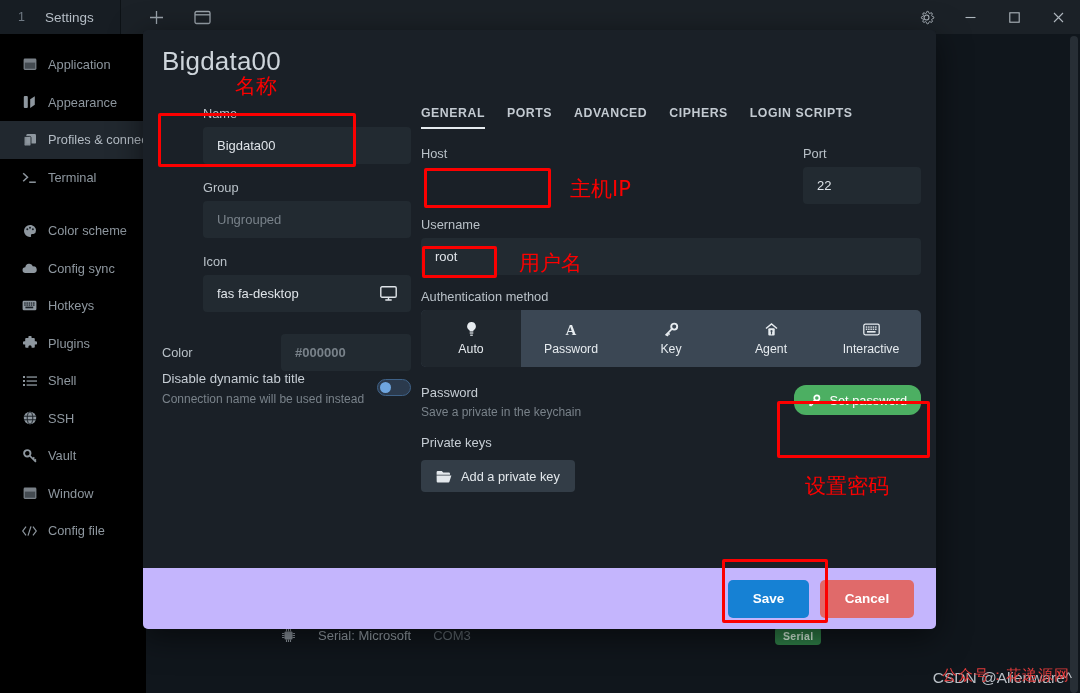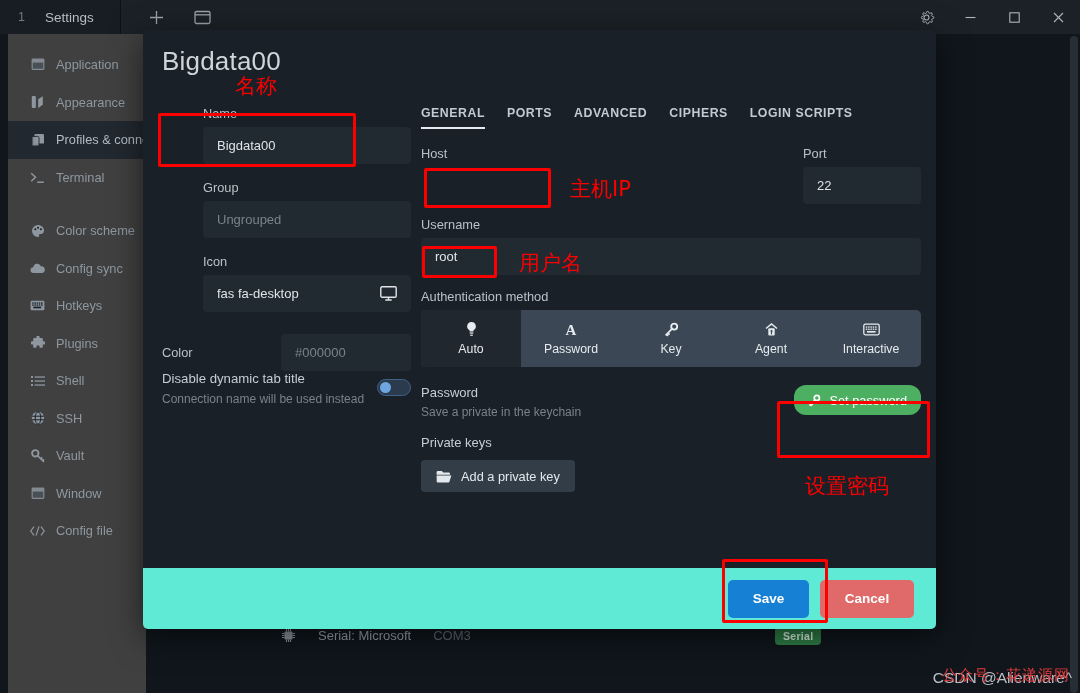--- a/index.html
+++ b/index.html
@@ -38,22 +38,22 @@
   .titlebar-spacer { flex: 1; }
   .win-controls { display: flex; align-items: center; }
   .win-btn {
     width: 44px; height: 34px; display: flex; align-items: center; justify-content: center;
     color: #aeb6bd;
   }
   .gear-btn { width: 44px; height: 34px; display:flex; align-items:center; justify-content:center; color:#aeb6bd; }
 
   
   .sidebar {
-    position: absolute; left: 8px; top: 34px; width: 146px; height: 659px;
-    background: #404040;
+    position: absolute; left: 0; top: 34px; width: 146px; height: 659px;
+    background: #000000;
     padding-top: 12px;
   }
   .side-item {
     display: flex; align-items: center; gap: 11px;
     height: 37.5px; padding-left: 22px;
     color: #8e979f; font-size: 12.8px; white-space: nowrap;
   }
   .side-item.active { background: #21282f; color: #b4bcc4; }
   .side-icon { width: 15px; height: 15px; flex: 0 0 15px; color: #8e979f; display:flex; align-items:center; justify-content:center; }
   .side-icon svg { display: block; }
@@ -108,21 +108,21 @@
     display: flex; align-items: center; padding: 0 14px;
     color: #dfe4e9; font-size: 13px;
   }
   .input-box.placeholder { color: #79828a; }
   .field { margin-bottom: 16px; padding-left: 41px; }
   .icon-field { display: flex; align-items: center; justify-content: space-between; }
   .icon-field .mini-icon { color: #dfe4e9; display: flex; }
 
   .color-row { display: flex; align-items: center; margin-top: 22px; }
   .color-row .field-label { margin-bottom: 0; width: 119px; }
-  .color-row .input-box { flex: 1; justify-content: flex-start; }
+  .color-row .input-box { flex: 1; justify-content: flex-start; font-weight: bold; }
 
   .toggle-row { display: flex; align-items: flex-start; }
   .toggle-texts { flex: 1; padding-right: 12px; }
   .toggle-title { color: #c6cdd4; font-size: 13.2px; margin-bottom: 4px; }
   .toggle-sub { color: #79828a; font-size: 12px; line-height: 1.5; }
   .switch {
     width: 34px; height: 17px; border-radius: 9px;
     background: #2c3views; background: #2b3a4d; border: 1px solid #3f6288;
     position: relative; flex: 0 0 34px; margin-top: 8px;
   }
@@ -171,21 +171,21 @@
   .pk-title { color: #c6cdd4; font-size: 13px; margin-top: 16px; }
   .btn-grey {
     background: #333d47; color: #e3e8ec; border: none; border-radius: 4px;
     height: 32px; padding: 0 15px; font-size: 12.8px; margin-top: 10px;
     display: inline-flex; align-items: center; gap: 9px; font-family: inherit;
   }
 
   
   .modal-footer {
     position: absolute; left: 0; bottom: 0; width: 793px; height: 61px;
-    background: #5eead4;
+    background: #c4b5fd;
     display: flex; align-items: center; justify-content: flex-end;
     gap: 11px; padding-right: 22px;
   }
   .btn-save {
     background: #1681d4; color: #fff; border: none; border-radius: 5px;
     width: 81px; height: 38px; font-size: 13.5px; font-weight: bold; font-family: inherit;
   }
   .btn-cancel {
     background: #e06a6a; color: #fff; border: none; border-radius: 5px;
     width: 94px; height: 38px; font-size: 13.5px; font-weight: bold; font-family: inherit;

